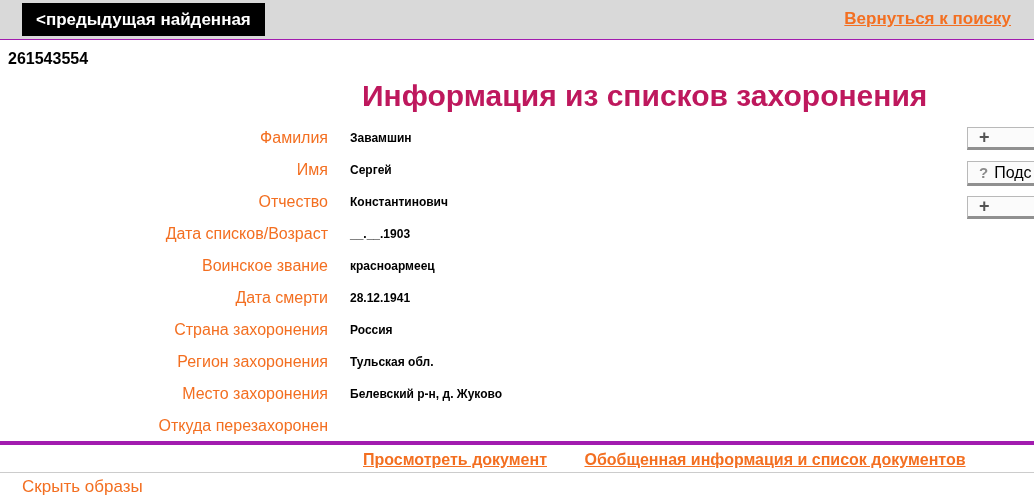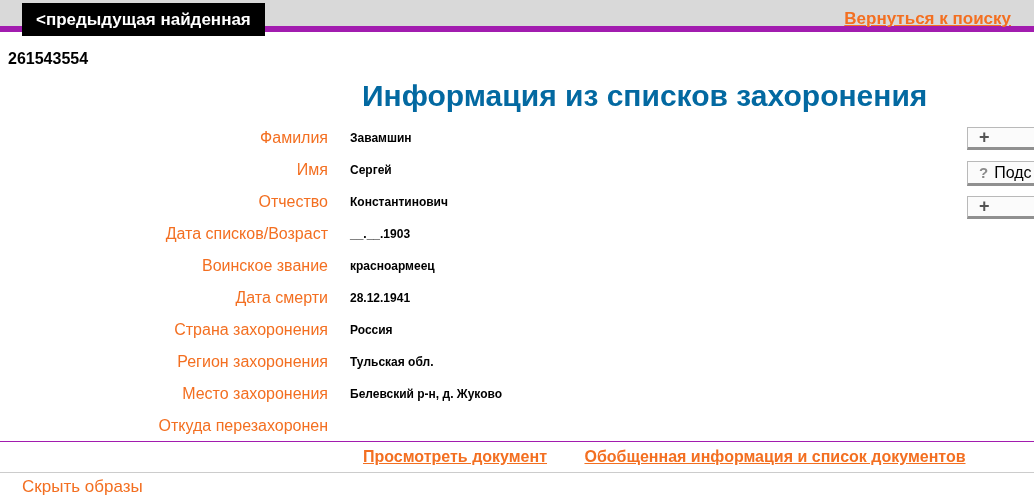--- a/index.html
+++ b/index.html
@@ -7,22 +7,22 @@
   body {
     position: relative;
     font-family: "Liberation Sans", sans-serif;
     background: #ffffff;
     color: #000;
   }
   :root { --accent: #f36f21; }
 
   
   .topbar {
-    position: absolute; left: 0; top: 0; width: 1034px; height: 32px;
-    background: #d9d9d9; border-bottom: 6px solid #a21caf;
+    position: absolute; left: 0; top: 0; width: 1034px; height: 40px;
+    background: #d9d9d9; border-bottom: 1px solid #a21caf;
   }
   .prev-btn {
     position: absolute; left: 22px; top: 3px; height: 33px;
     background: #000; color: #fff; border: none;
     font-family: "Liberation Sans", sans-serif;
     font-size: 17px; font-weight: bold; line-height: 33px;
     padding: 0 14px; cursor: pointer; white-space: nowrap;
   }
   .back-link {
     position: absolute; right: 23px; top: 9px;
@@ -30,21 +30,21 @@
     text-decoration: underline; white-space: nowrap; cursor: pointer;
   }
 
   .record-id {
     position: absolute; left: 8px; top: 50px;
     font-size: 16px; font-weight: 600; color: #000;
   }
 
   .page-title {
     position: absolute; left: 362px; top: 79px;
-    font-size: 30px; font-weight: bold; color: #0369a1; white-space: nowrap;
+    font-size: 30px; font-weight: bold; color: #be185d; white-space: nowrap;
   }
 
   
   .fields {
     position: absolute; left: 0; top: 122px; width: 1034px;
   }
   .field-row { display: flex; height: 32px; line-height: 32px; }
   .field-label {
     width: 328px; text-align: right;
     color: var(--accent); font-size: 16px; white-space: nowrap; padding-left: 8px;
@@ -68,21 +68,21 @@
   .ctrl-plus-1 { top: 127px; height: 23px; }
   .ctrl-hint   { top: 161px; height: 25px; line-height: 21px; }
   .ctrl-plus-2 { top: 196px; height: 23px; }
   .plus-glyph { color: #555; font-weight: bold; font-size: 18px; }
   .question-glyph { color: #8a8a8a; font-weight: bold; font-size: 15px; }
   .hint-text { color: #000; font-weight: normal; font-size: 16px; margin-left: 6px; }
 
   
   .links-row {
     position: absolute; left: 0; top: 441px; width: 1034px; height: 32px;
-    border-top: 1px solid #a21caf; border-bottom: 1px solid #cccccc;
+    border-top: 4px solid #a21caf; border-bottom: 1px solid #cccccc;
     line-height: 30px; white-space: nowrap;
   }
   .doc-link {
     margin-left: 363px;
     color: var(--accent); font-size: 16px; font-weight: bold;
     text-decoration: underline; cursor: pointer;
   }
   .summary-link {
     margin-left: 33px;
     color: var(--accent); font-size: 16px; font-weight: bold;

